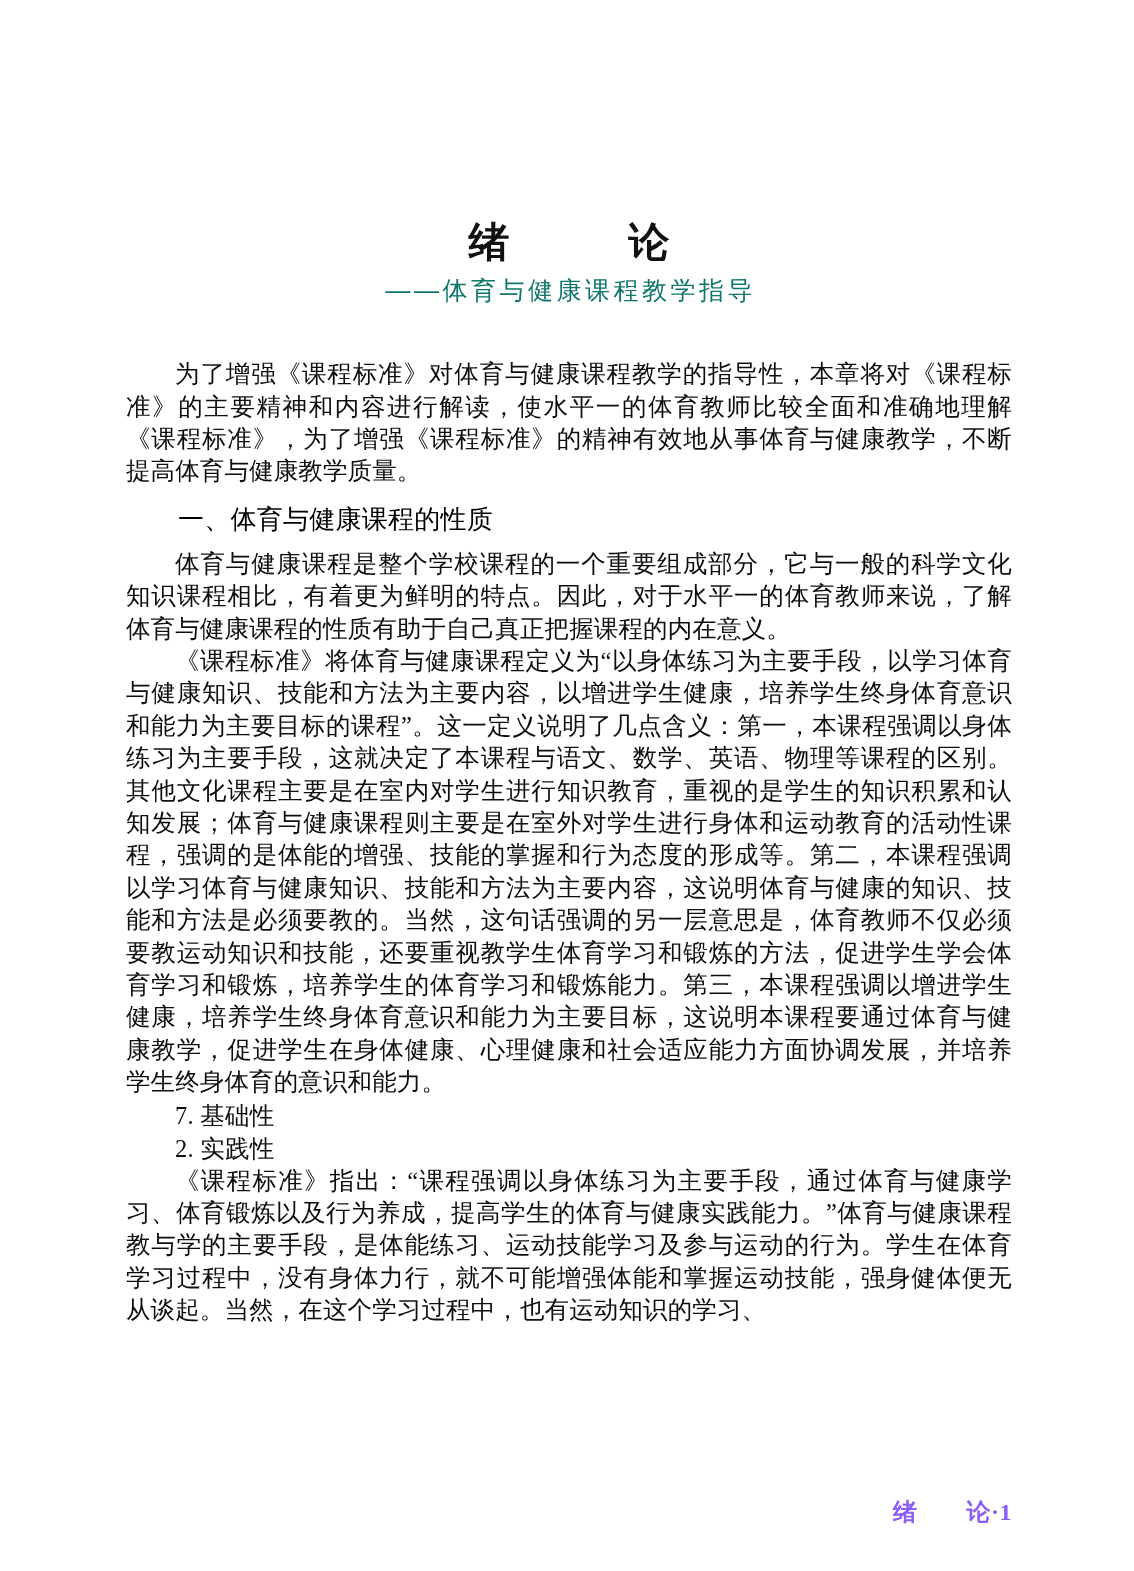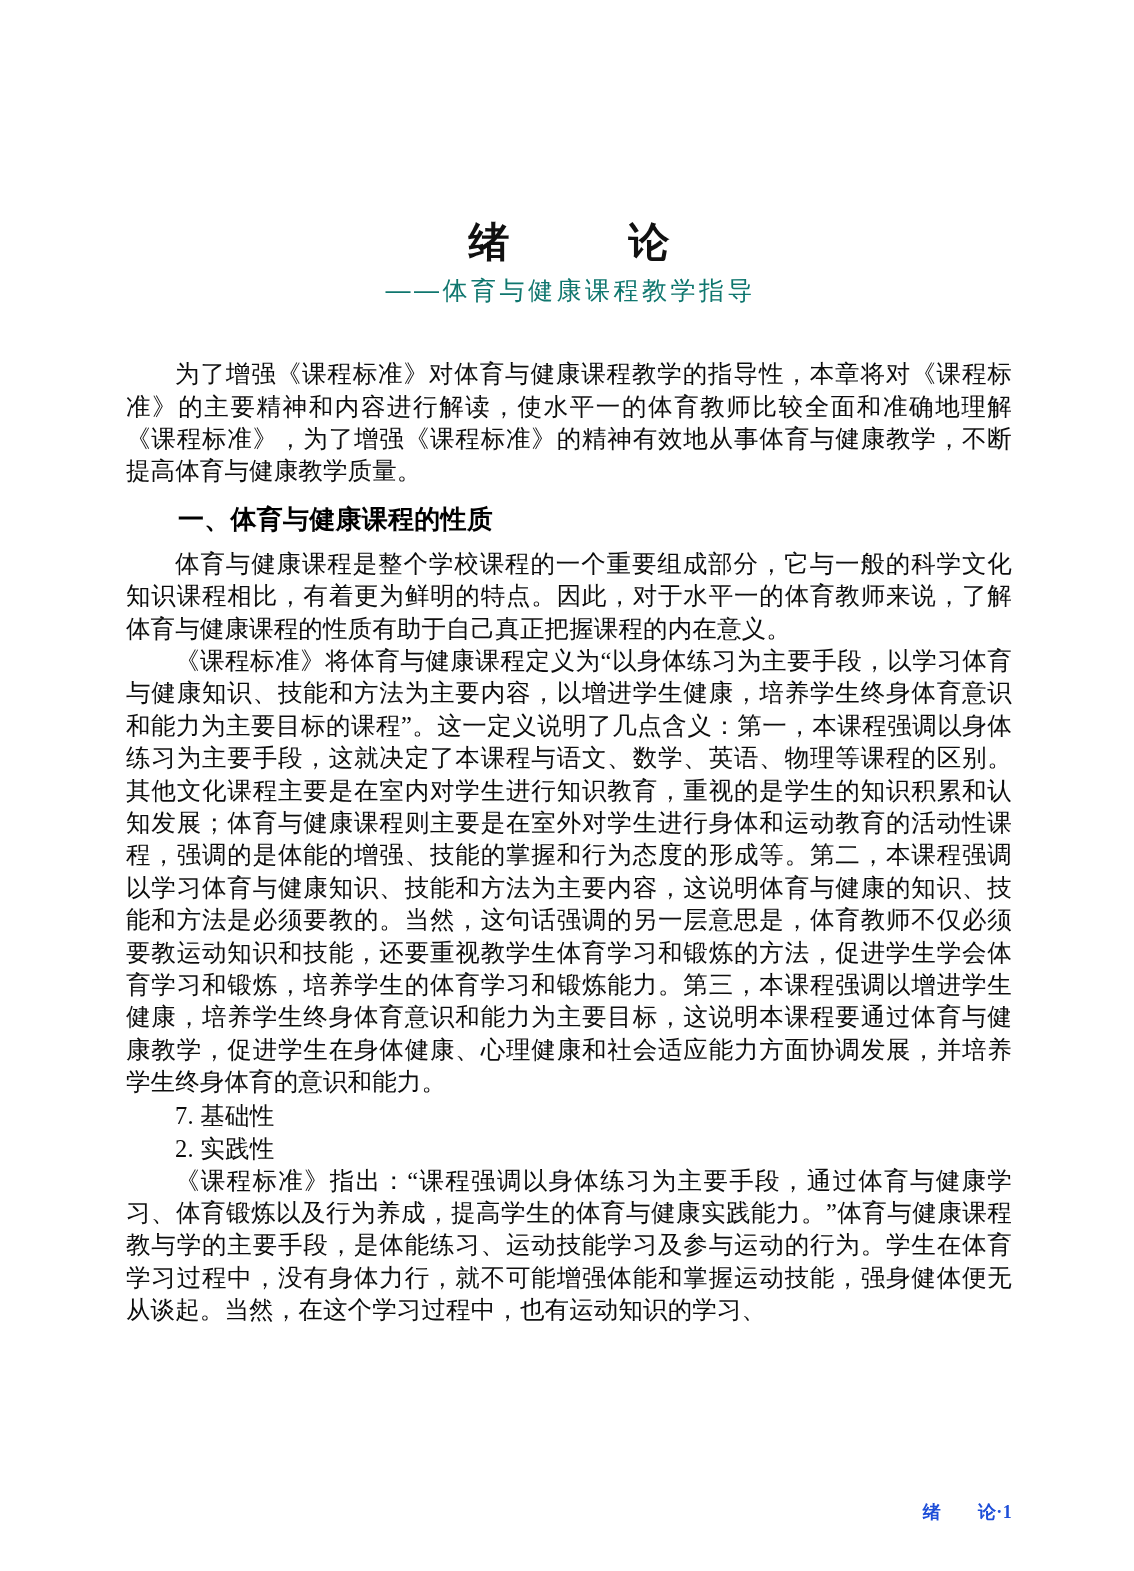--- a/index.html
+++ b/index.html
@@ -66,45 +66,45 @@
     text-indent: 2em;
     letter-spacing: 0.005em;
     color: #0d0d0d;
     word-break: break-all;
   }
 
   h2.section-heading {
     margin: 14px 0 10px 0;
     font-size: 26px;
     line-height: 36px;
-    font-weight: bold;
+    font-weight: normal;
     text-indent: 2em;
     letter-spacing: 0.01em;
     color: #000000;
   }
 
   p.sub-heading {
     margin: 0;
     font-size: 24.5px;
     line-height: 33px;
     text-indent: 2em;
     letter-spacing: 0.01em;
     color: #0d0d0d;
   }
 
   
   .page-footer {
     position: absolute;
     right: 122px;
     bottom: 58px;
-    font-size: 18px;
+    font-size: 24px;
     line-height: 26px;
     font-weight: bold;
     letter-spacing: 0.02em;
-    color: #1d4ed8;
+    color: #8b5cf6;
     white-space: pre;
   }
 </style>
 </head>
 <body>
 
 <div class="page">
 
   <div class="content">
 

